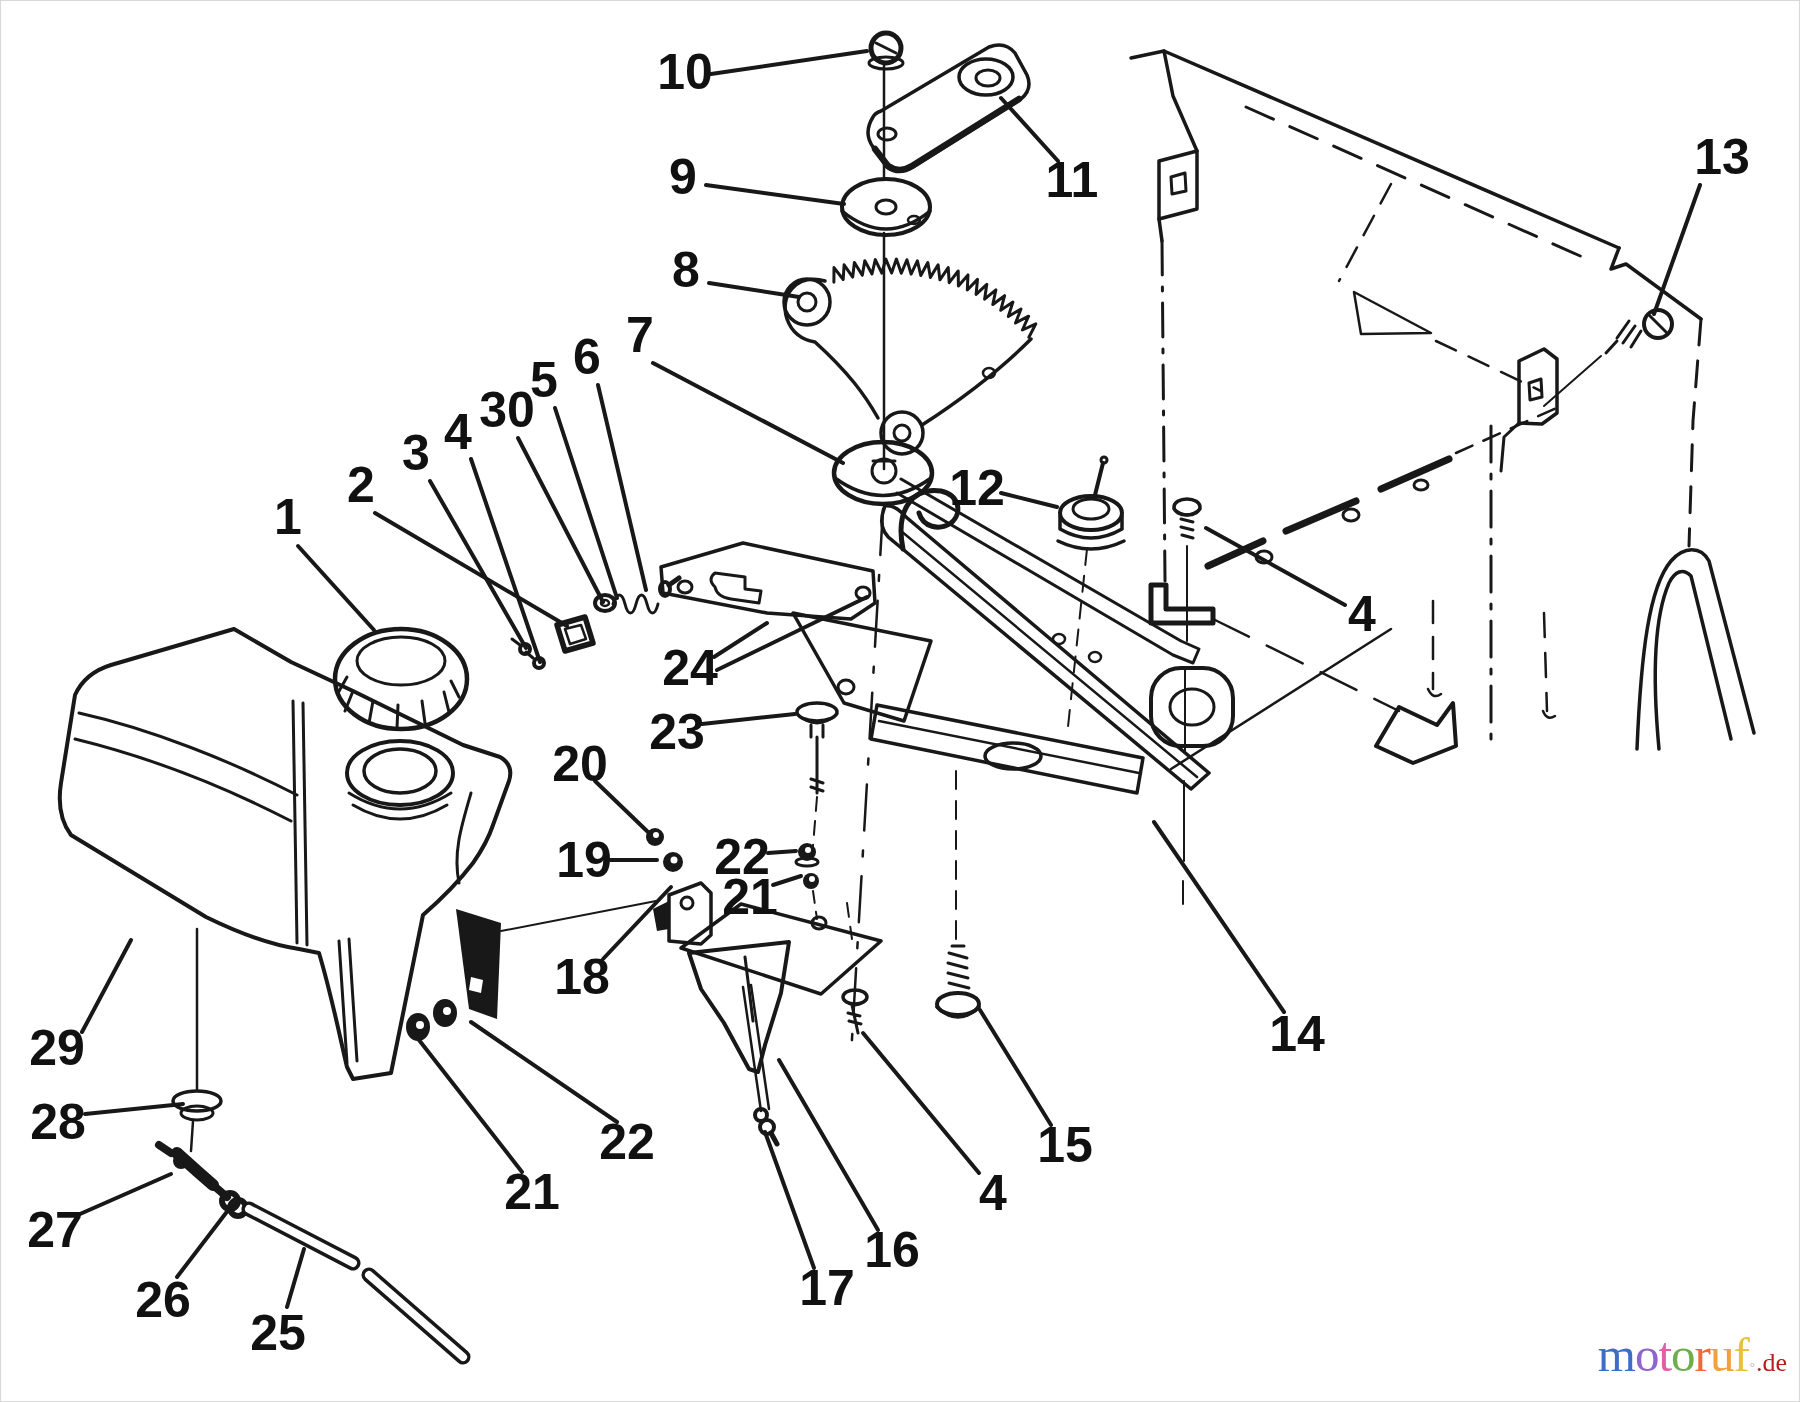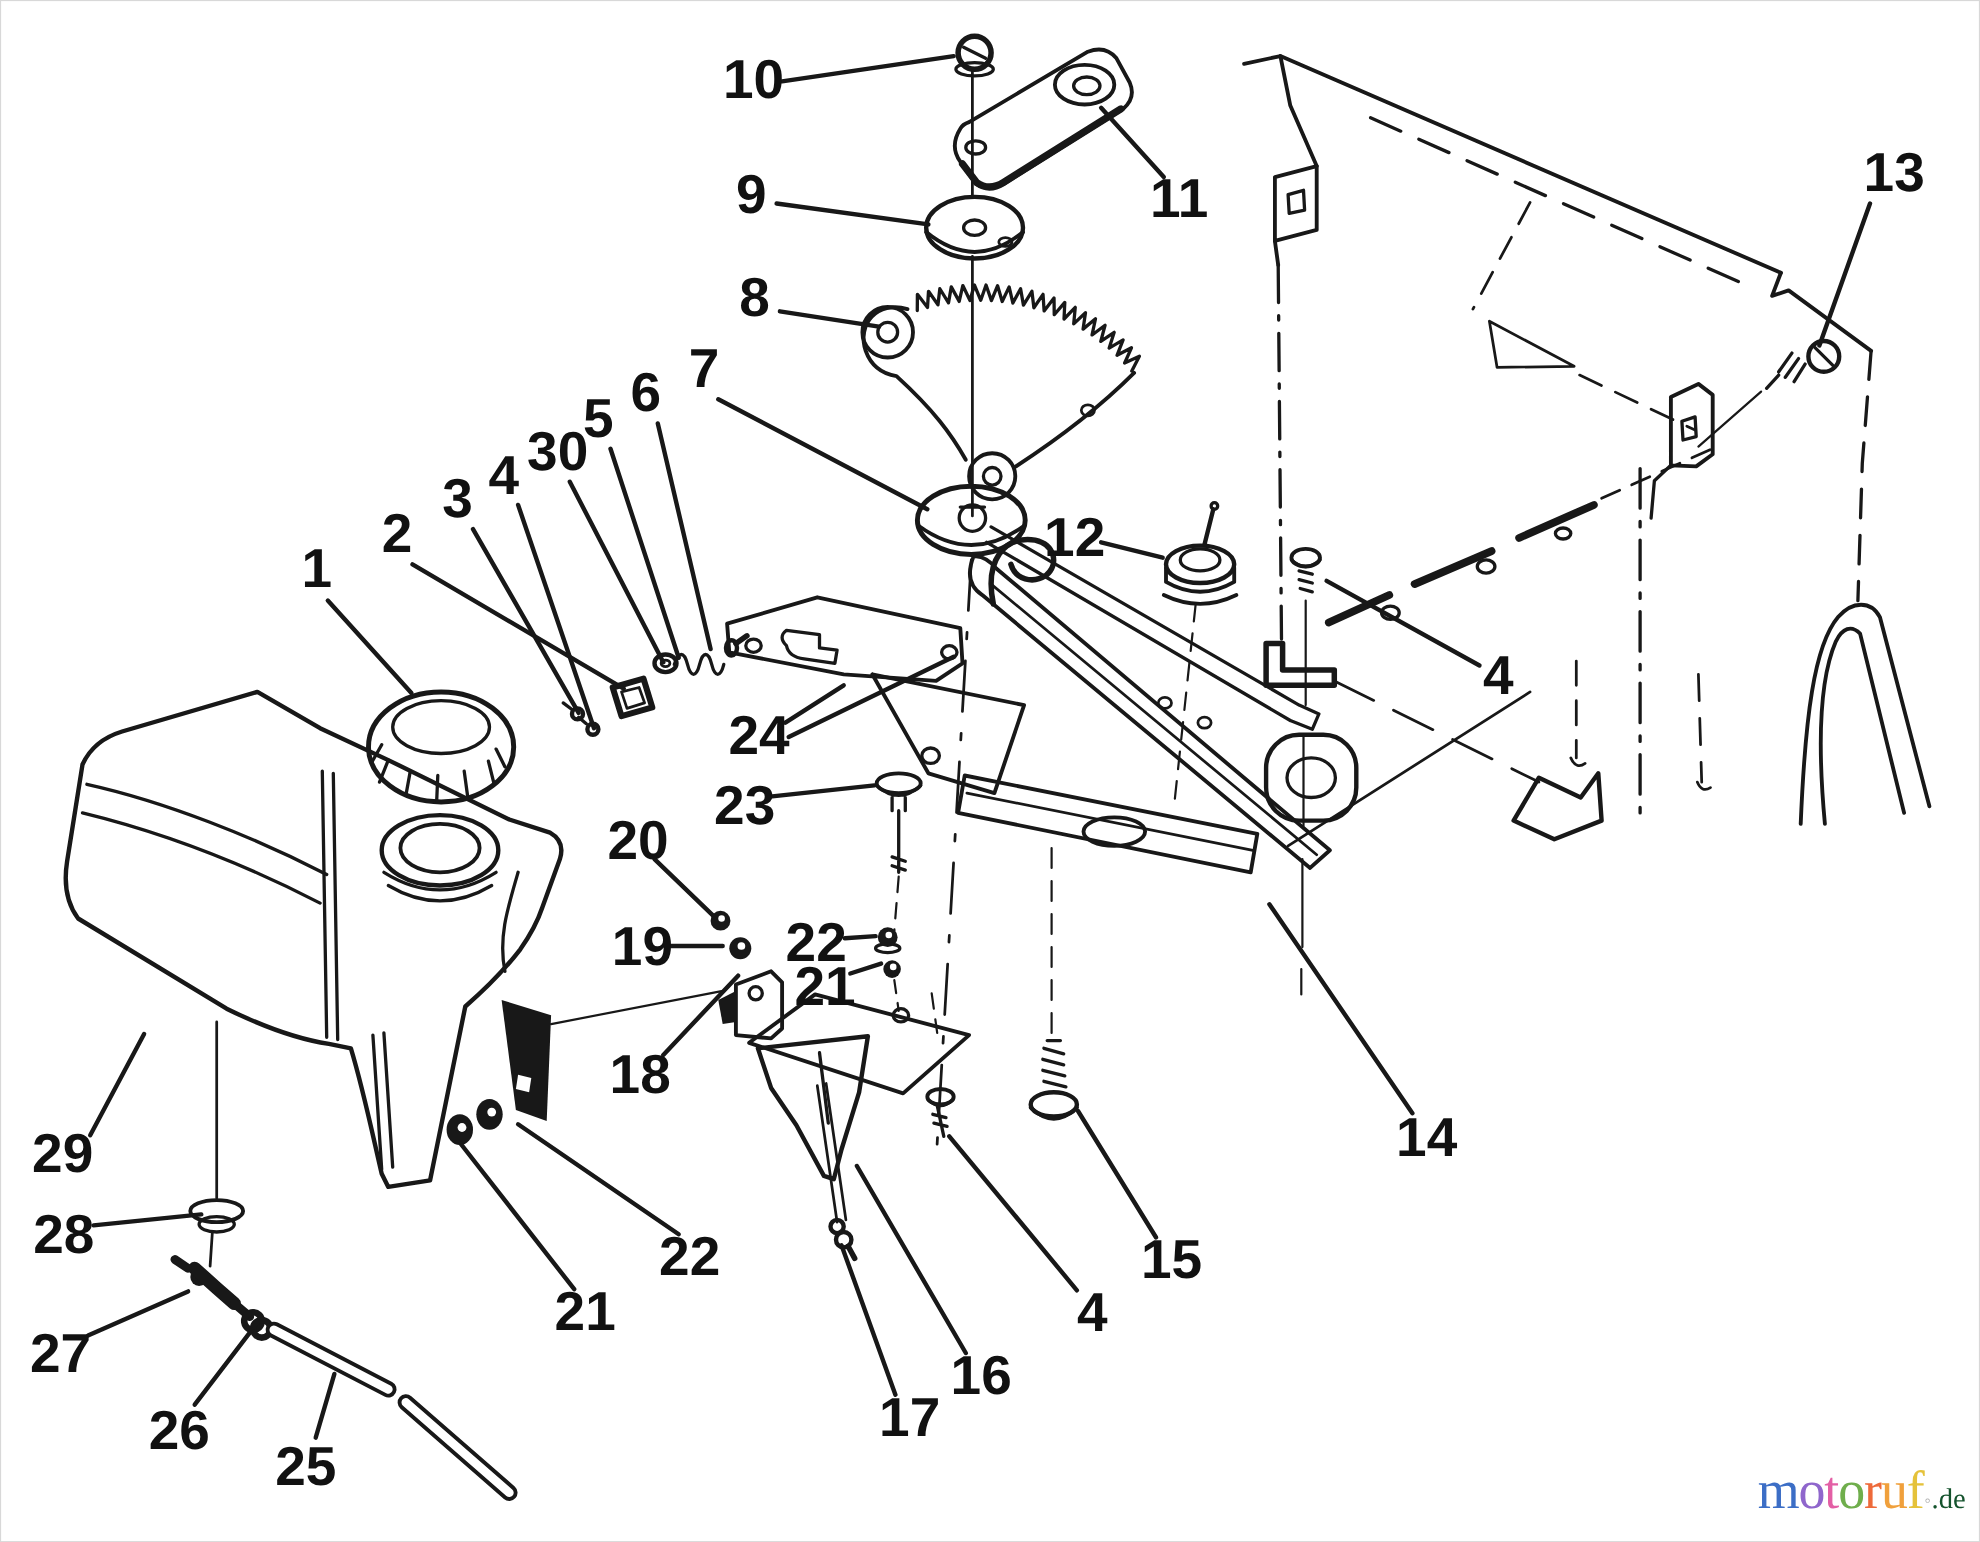--- a/index.html
+++ b/index.html
@@ -353,15 +353,15 @@
 
 <div class="logo" id="logo">
       <span class="lt" style="color: rgb(60, 110, 198);">m</span>
       <span class="lt" style="color: rgb(143, 102, 204);">o</span>
       <span class="lt" style="color: rgb(227, 95, 165);">t</span>
       <span class="lt" style="color: rgb(111, 174, 76);">o</span>
       <span class="lt" style="color: rgb(238, 106, 58);">r</span>
       <span class="lt" style="color: rgb(240, 160, 60);">u</span>
       <span class="lt" style="color: rgb(229, 194, 58);">f</span>
       <span class="tm">°</span>
-      <span class="tld" style="color: #14532d; text-align: center;">.de</span>
+      <span class="tld" style="color: #b91c1c; text-align: center;">.de</span>
     </div>
 </div>
 
 </body></html>

